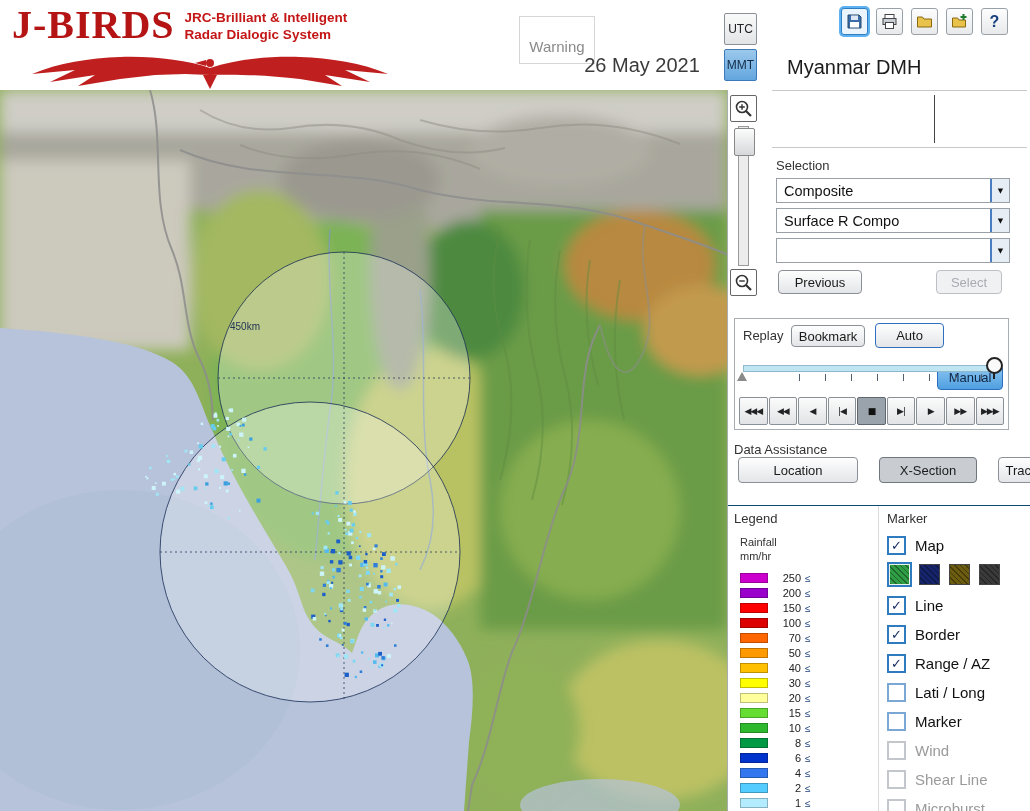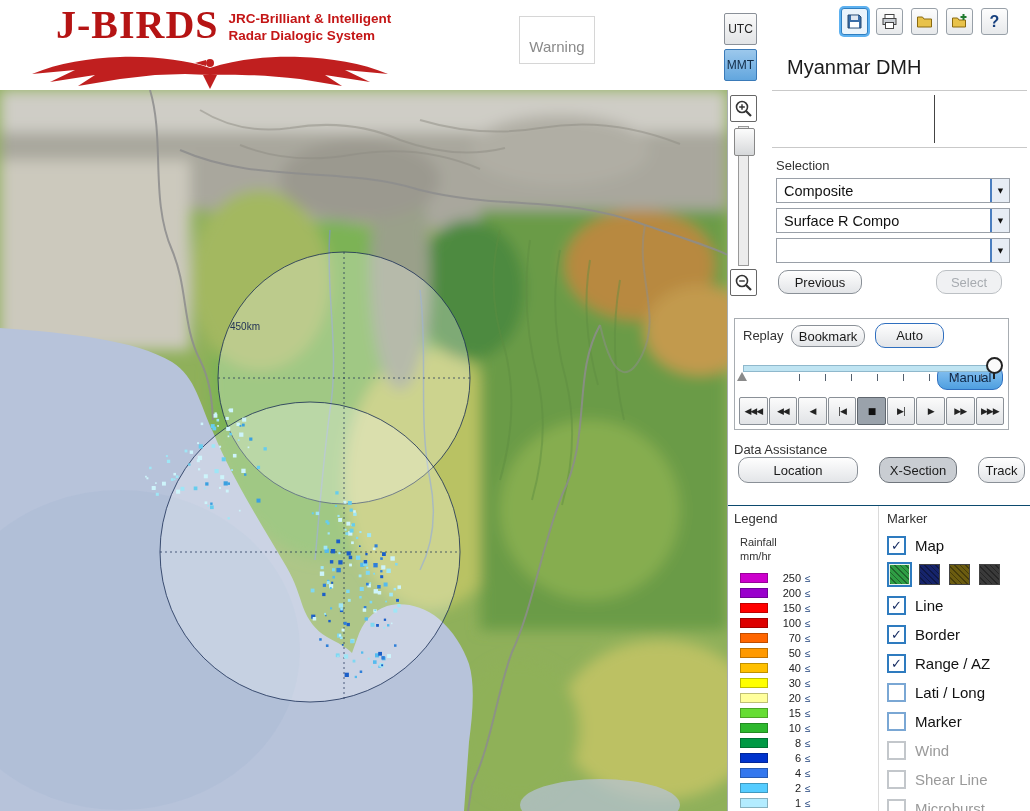--- a/index.html
+++ b/index.html
@@ -2,21 +2,21 @@
 <html><head>
 <meta charset="utf-8">
 <style>
   html,body{margin:0;padding:0;background:#fff;}
   .app{position:relative;width:1030px;height:811px;background:#fff;overflow:hidden;
        font-family:"Liberation Sans",sans-serif;color:#222;}
 
   
   .header{position:absolute;left:0;top:0;width:1030px;height:90px;background:#fff;}
   .logo{position:absolute;left:12px;top:4px;width:410px;height:84px;}
-  .logo-row{display:flex;align-items:center;margin-left:44px;}
+  .logo-row{display:flex;align-items:flex-start;}
   .logo-title{font-family:"Liberation Serif","DejaVu Serif",serif;font-weight:bold;
               font-size:40px;line-height:1.05;color:#b51414;letter-spacing:1px;}
   .logo-tag{margin-left:10px;margin-top:6px;font-size:13.5px;font-weight:bold;color:#c41616;line-height:1.25;}
   .eagle{position:absolute;left:8px;top:50px;}
   .warning-box{position:absolute;left:484px;top:16px;width:76px;height:48px;background:#fff;
                border:1px solid #d6d6d6;display:flex;align-items:flex-end;justify-content:center;
                padding-bottom:8px;box-sizing:border-box;font-size:15px;color:#8a8a8a;margin-left:35px;}
   .clock-time{position:absolute;left:568px;top:4px;width:148px;text-align:center;
               font-size:40px;color:#3b3b3b;}
   .clock-date{position:absolute;left:560px;top:54px;width:164px;text-align:center;
@@ -53,21 +53,21 @@
   .info-divider{position:absolute;left:162px;top:4px;bottom:4px;width:1px;background:#444;}
   .sec-label{font-size:13px;color:#333;}
   .selection-label{position:absolute;left:48px;top:68px;}
   .dd{position:absolute;left:48px;width:234px;height:25px;background:#fff;border:1px solid #9aa0a8;
       box-sizing:border-box;display:flex;align-items:center;}
   .dd1{top:88px;} .dd2{top:118px;} .dd3{top:148px;}
   .dd-value{flex:1;padding-left:7px;font-size:14.5px;color:#111;white-space:nowrap;overflow:hidden;}
   .dd-btn{width:17px;height:100%;background:#e7edf5;border-left:2px solid #4a7ec0;
           display:flex;align-items:center;justify-content:center;
           font-family:"DejaVu Sans",sans-serif;font-size:7px;color:#111;}
-  .btn{background:linear-gradient(#fefefe,#e3e5e8);border:1px solid #8a9097;border-radius:10px;
+  .btn{background:linear-gradient(#fefefe,#e3e5e8);border:1px solid #8a9097;border-radius:4px;
        font-family:inherit;font-size:13px;color:#1a1a1a;box-sizing:border-box;}
   .previous-btn{position:absolute;left:50px;top:180px;width:84px;height:24px;}
   .select-btn{position:absolute;left:208px;top:180px;width:66px;height:24px;
               color:#a7abb0;background:#f0f1f3;border-color:#bcc0c4;}
   .fold{position:relative;}
   .fold::after{content:"";position:absolute;right:2px;bottom:2px;width:0;height:0;
                border-left:7px solid transparent;border-bottom:7px solid #808archen0;}
   .fold::after{border-bottom-color:#7d828a;}
 
   .replay-box{position:absolute;left:6px;top:228px;width:275px;height:112px;background:#fff;
@@ -90,21 +90,21 @@
   .playback-row{position:absolute;left:4px;right:4px;top:78px;display:flex;gap:1px;}
   .pb-btn{flex:1;height:28px;background:linear-gradient(#fbfbfb,#e1e3e6);border:1px solid #8a9097;
           border-radius:2px;display:flex;align-items:center;justify-content:center;
           font-family:"DejaVu Sans",sans-serif;font-size:9px;letter-spacing:-1px;color:#222;padding:0;}
   .pb-btn.active{background:#9aa2ab;border-color:#5f666e;color:#111;}
 
   .da-label{position:absolute;left:6px;top:352px;font-size:13px;color:#333;}
   .da-row{position:absolute;left:10px;top:367px;display:flex;gap:21px;}
   .da-btn{height:26px;font-size:13px;}
   .da-btn:nth-child(1){width:120px;}
-  .da-btn:nth-child(2){width:78px;}
+  .da-btn:nth-child(2){width:98px;}
   .da-btn:nth-child(3){width:47px;}
   .da-btn.active{background:#c9cdd2;border-color:#70767d;}
 
   .bottom-section{position:absolute;left:0;right:0;top:415px;bottom:0;border-top:1px solid #0c4a6e;
                   display:flex;}
   .legend-col{width:150px;padding:5px 0 0 6px;box-sizing:border-box;}
   .overlay-col{flex:1;padding:5px 0 0 8px;border-left:1px solid #dadada;box-sizing:border-box;}
   .legend-title,.overlay-title{font-size:13px;color:#333;}
   .legend-unit{margin:9px 0 0 6px;font-size:11px;color:#333;line-height:1.3;}
   .legend-unit2{margin-left:6px;font-size:11px;color:#333;line-height:1.3;}
@@ -143,20 +143,21 @@
         </div>
       </div>
       <svg class="eagle" width="380" height="36" viewBox="0 0 380 36">
         <path fill="#c01f1f" d="M190,14 C165,6 135,2 100,3 C70,4 38,9 12,20 L55,16 L30,28 L75,21 L58,32 L100,25 L135,21 L165,20 L190,21 C215,20 245,21 280,25 L322,32 L305,21 L350,28 L325,16 L368,20 C342,9 310,4 280,3 C245,2 215,6 190,14 Z"></path>
         <circle cx="190" cy="9" r="4" fill="#c01f1f"></circle>
         <path fill="#c01f1f" d="M186,6 L175,9 L186,12 Z"></path>
         <path fill="#c01f1f" d="M183,21 L190,35 L197,21 Z"></path>
       </svg>
     </div>
     <div class="warning-box">Warning</div>
+    <div class="clock-date">26 May 2021</div>
     <button class="tz-btn tz-utc">UTC</button>
     <button class="tz-btn tz-mmt">MMT</button>
     <div class="toolbar">
       <button class="tool-btn selected">
         <svg width="17" height="17" viewBox="0 0 17 17">
           <path d="M2,2 h11 l2,2 v11 h-13 z" fill="#3b6ea8" stroke="#27486e" stroke-width="1"></path>
           <rect x="5" y="2.5" width="7" height="4.5" fill="#dfe8f2"></rect>
           <rect x="4" y="9" width="9" height="5.5" fill="#ffffff"></rect>
         </svg>
       </button>

